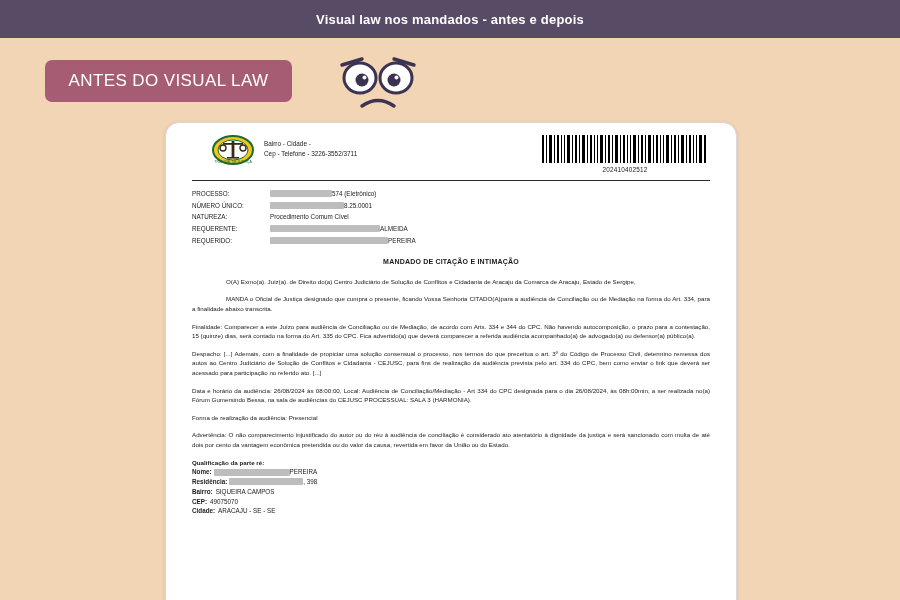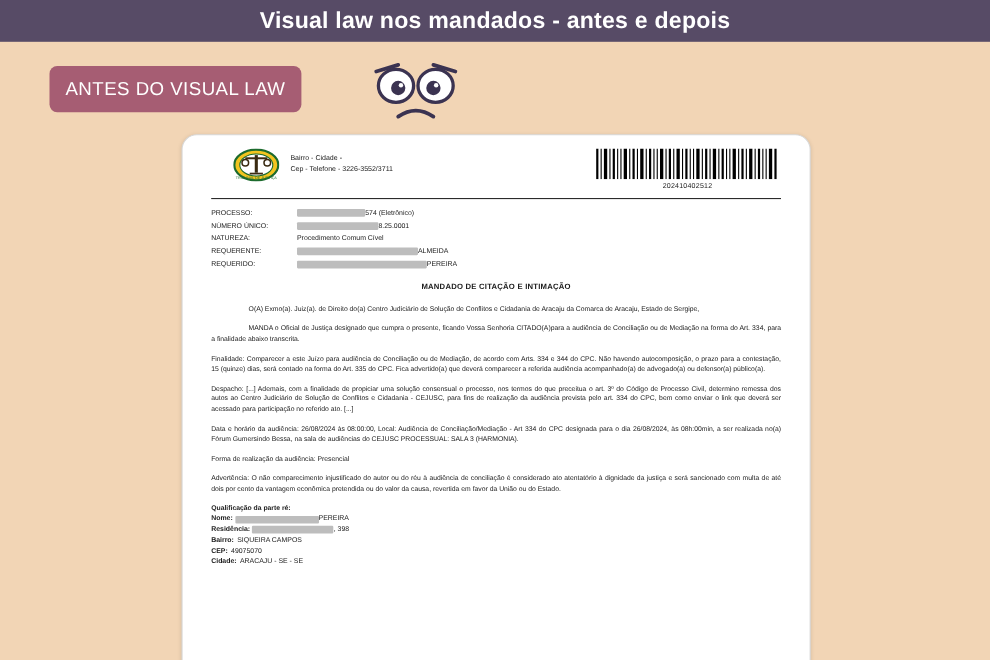--- a/index.html
+++ b/index.html
@@ -26,30 +26,30 @@
     top: 0;
     width: 900px;
     height: 38px;
     background: #574b66;
     display: flex;
     align-items: center;
     justify-content: center;
   }
   .title-bar .title-text {
     color: #ffffff;
-    font-size: 21px;
+    font-size: 13px;
     font-weight: bold;
     letter-spacing: 0.2px;
     font-family: "Liberation Sans", sans-serif;
   }
   .badge {
     position: absolute;
     left: 45px;
     top: 60px;
-    width: 229px;
+    width: 247px;
     height: 42px;
     background: #a65d73;
     border-radius: 7px;
     display: flex;
     align-items: center;
     justify-content: center;
   }
   .badge-text {
     color: #ffffff;
     font-size: 17px;

